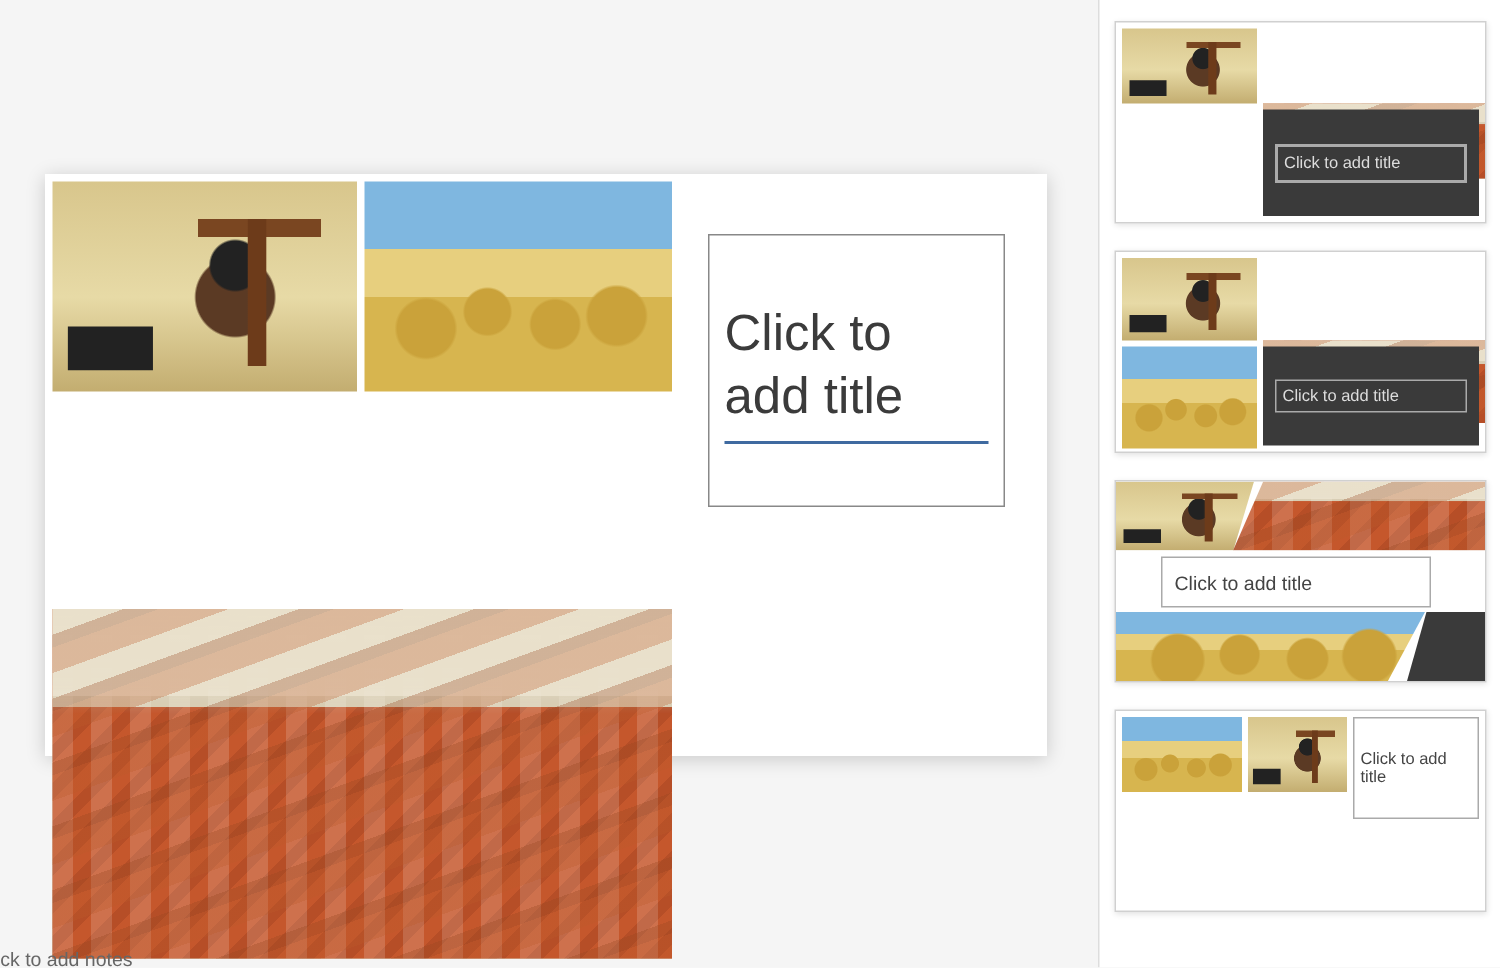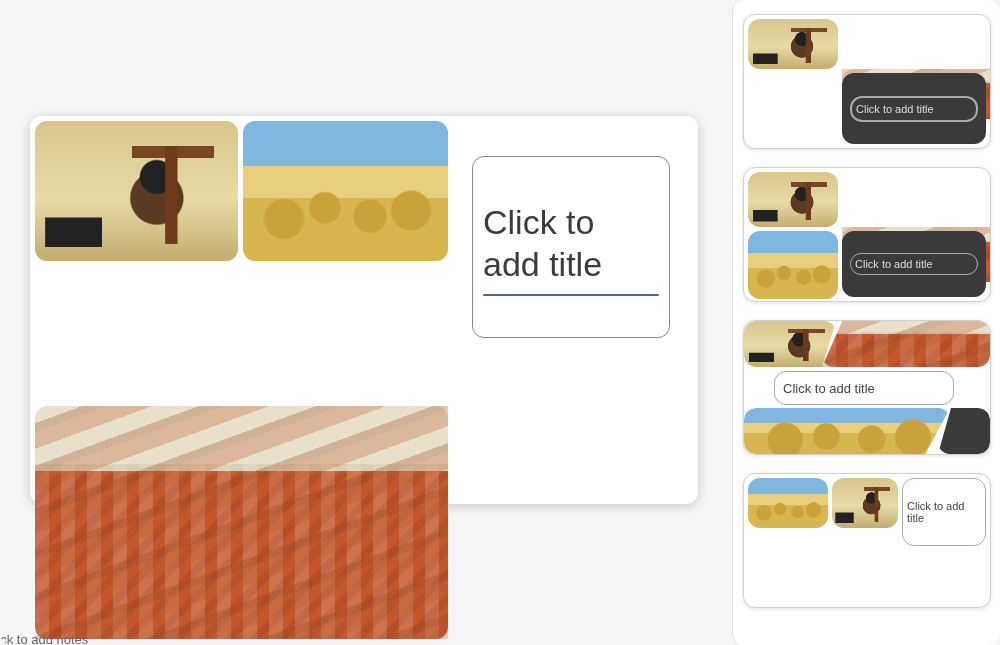--- a/index.html
+++ b/index.html
@@ -1,15 +1,15 @@
 <!DOCTYPE html>
 <html><head>
 <meta charset="utf-8">
 <style>
-  * { box-sizing: border-box; margin: 0; padding: 0; border-radius: 12px; }
+  * { box-sizing: border-box; margin: 0; padding: 0; }
   html, body {
     width: 1000px;
     height: 645px;
     font-family: "Segoe UI", Arial, sans-serif;
     background: #f5f5f5;
     color: #222;
     overflow: hidden;
     position: relative;
   }
 

